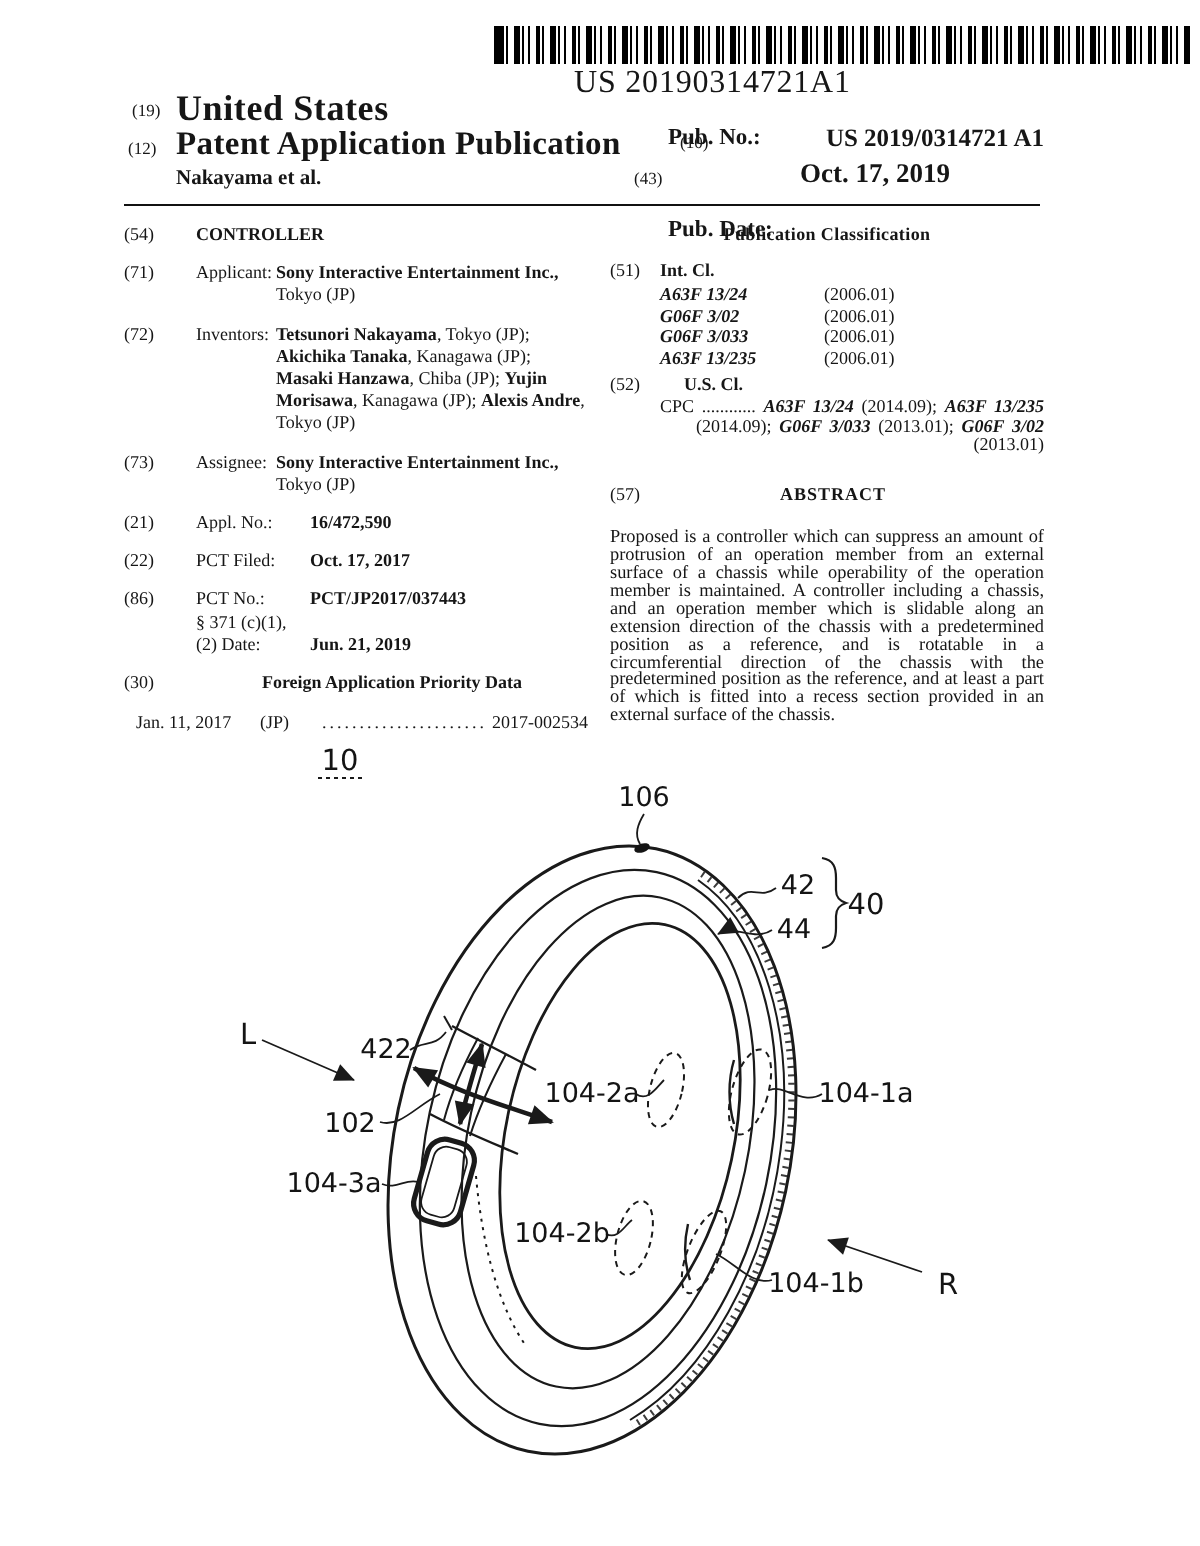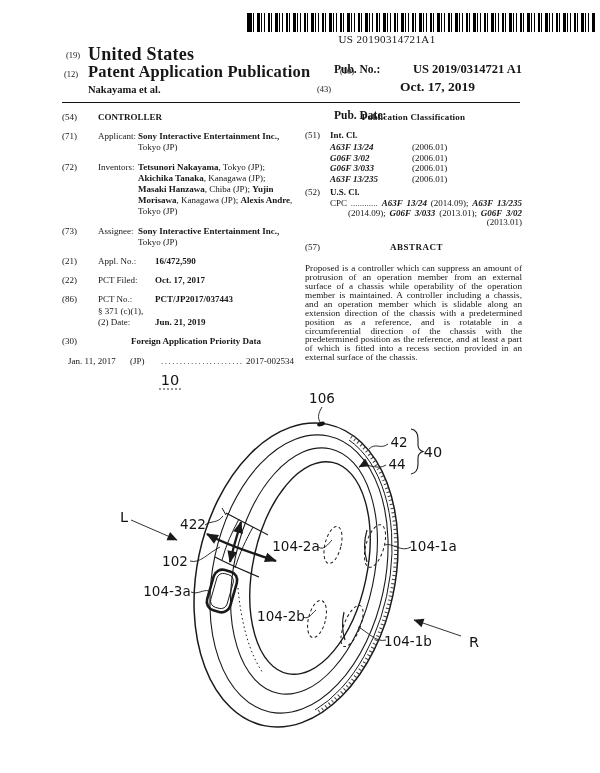--- a/index.html
+++ b/index.html
@@ -11,21 +11,21 @@
   .abs{position:absolute;}
   
   .barcode{
     left:247px;top:13px;width:342px;height:19px;
     background:repeating-linear-gradient(90deg,
       #000 0 2px,#fff 2px 3px,#000 3px 4px,#fff 4px 7px,
       #000 7px 10px,#fff 10px 11px,#000 11px 12px,#fff 12px 14px,
       #000 14px 15px,#fff 15px 18px);
     border-left:3px solid #000;border-right:3px solid #000;
   }
-  .barcode-text{left:287px;top:33px;width:200px;text-align:center;font-size:11px;letter-spacing:.4px;}
+  .barcode-text{left:287px;top:33px;width:200px;text-align:left;font-size:16px;letter-spacing:.4px;}
   
   .kn{font-size:8.5px;}
   .h-country{left:88px;top:44px;font-size:18px;font-weight:bold;letter-spacing:.3px;}
   .h-n19{left:66px;top:50px;}
   .h-pubtype{left:88px;top:62px;font-size:16.5px;font-weight:bold;letter-spacing:.2px;}
   .h-n12{left:64px;top:69px;}
   .h-author{left:88px;top:84px;font-size:10.5px;font-weight:bold;}
   .h-n10{left:317px;top:66px;margin-left:23px;}
   .h-pubno-label{left:334px;top:63px;font-size:11.5px;font-weight:bold;}
   .h-pubno{left:388px;top:62px;width:134px;text-align:right;font-size:12.5px;font-weight:bold;}
@@ -161,21 +161,21 @@
       <span>(2006.01)</span>
     </div>
     <div class="intcl-row">
       <span class="code bi">G06F 3/033</span>
       <span>(2006.01)</span>
     </div>
     <div class="intcl-row">
       <span class="code bi">A63F 13/235</span>
       <span>(2006.01)</span>
     </div>
-    <div class="row" style="margin:3px 0 1px 0;">
+    <div class="row" style="margin:3px 0 1px 0;gap:12px;">
       <span class="n" style="flex-basis:25px;">(52)</span>
       <span class="val b">U.S. Cl.</span>
     </div>
     <div class="cpc"><span>CPC ............ </span><span class="bi">A63F 13/24</span><span> (2014.09); </span><span class="bi">A63F 13/235</span><span> (2014.09); </span><span class="bi">G06F 3/033</span><span> (2013.01); </span><span class="bi">G06F 3/02</span><span> (2013.01)</span></div>
     <div class="abstract-heading-row">
       <span class="n">(57)</span>
       <span class="h">ABSTRACT</span>
     </div>
     <div class="abstract-text">Proposed is a controller which can suppress an amount of protrusion of an operation member from an external surface of a chassis while operability of the operation member is maintained. A controller including a chassis, and an operation member which is slidable along an extension direction of the chassis with a predetermined position as a reference, and is rotatable in a circumferential direction of the chassis with the predetermined position as the reference, and at least a part of which is fitted into a recess section provided in an external surface of the chassis.</div>
   </div>

